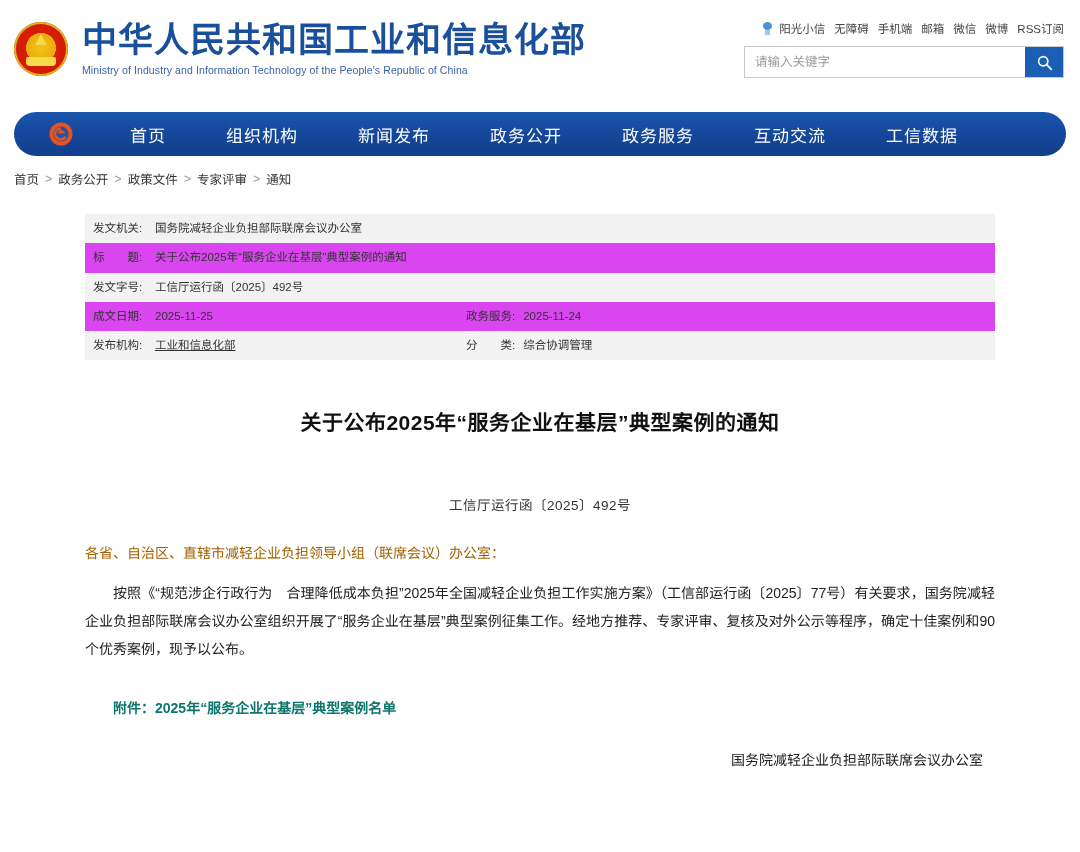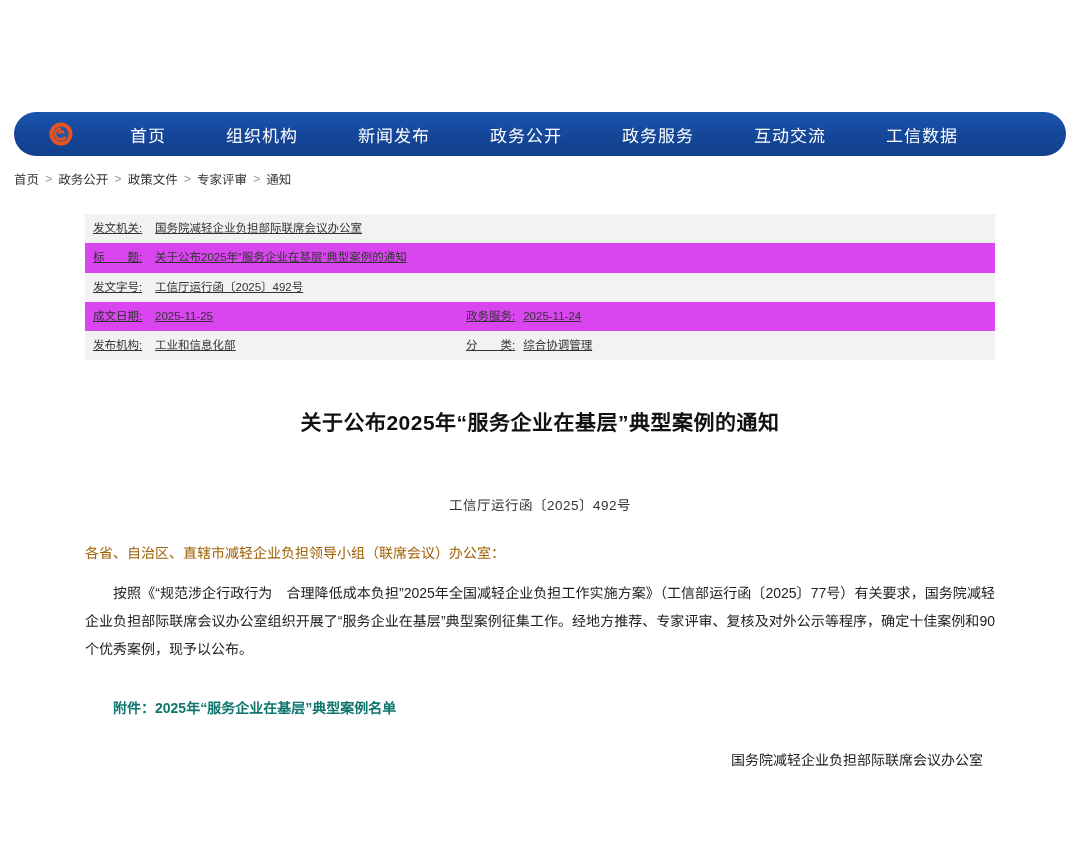--- a/index.html
+++ b/index.html
@@ -184,21 +184,20 @@
     border-collapse: collapse;
     font-size: 11.5px;
     color: #333;
   }
   .meta-table tr.odd { background: #f2f2f2; }
   .meta-table tr.even { background: #d946ef; }
   .meta-table td {
     padding: 6px 0 6px 8px;
     vertical-align: middle;
     line-height: 1.5;
-    text-decoration: underline;
   }
   .meta-label {
     width: 62px;
     white-space: nowrap;
     color: #333;
   }
   .meta-label.spaced {
     letter-spacing: 0;
   }
   .meta-value { color: #333; }
@@ -249,21 +248,49 @@
     font-size: 14px;
     color: #222;
     line-height: 1.9;
     padding-right: 12px;
   }
 </style>
 </head>
 <body>
 
 <div class="header">
-
+  <div class="logo-block">
+    <div class="emblem"></div>
+    <div class="title-col">
+      <div class="site-title-cn">中华人民共和国工业和信息化部</div>
+      <div class="site-title-en">Ministry of Industry and Information Technology of the People's Republic of China</div>
+    </div>
+  </div>
+
+  <div class="util">
+    <div class="util-links">
+      <span class="sun-icon"></span>
+      <a href="#">阳光小信</a>
+      <a href="#">无障碍</a>
+      <a href="#">手机端</a>
+      <a href="#">邮箱</a>
+      <a href="#">微信</a>
+      <a href="#">微博</a>
+      <a href="#">RSS订阅</a>
+    </div>
+    <div class="search-row">
+      <input class="search-input" type="text" placeholder="请输入关键字" style="">
+      <button class="search-btn">
+        <svg width="17" height="17" viewBox="0 0 20 20">
+          <circle cx="8.5" cy="8.5" r="5.4" fill="none" stroke="#ffffff" stroke-width="2"></circle>
+          <line x1="12.6" y1="12.6" x2="18" y2="18" stroke="#ffffff" stroke-width="2.2" stroke-linecap="round"></line>
+        </svg>
+      </button>
+    </div>
+  </div>
 </div>
 
 <div class="nav">
   <div class="nav-logo">
     <svg width="26" height="26" viewBox="0 0 26 26">
       <circle cx="13" cy="13" r="11.5" fill="#e8521e"></circle>
       <circle cx="13" cy="13" r="7.6" fill="#1a56ad"></circle>
       <path d="M13 6.2 A6.8 6.8 0 1 0 18.6 16.6 L16.2 15.1 A4.2 4.2 0 1 1 13 8.8 Z" fill="#e8521e"></path>
       <path d="M9.6 12.6 h7.2 a3.6 3.6 0 0 0 -7.2 0 Z" fill="#e8521e"></path>
     </svg>

